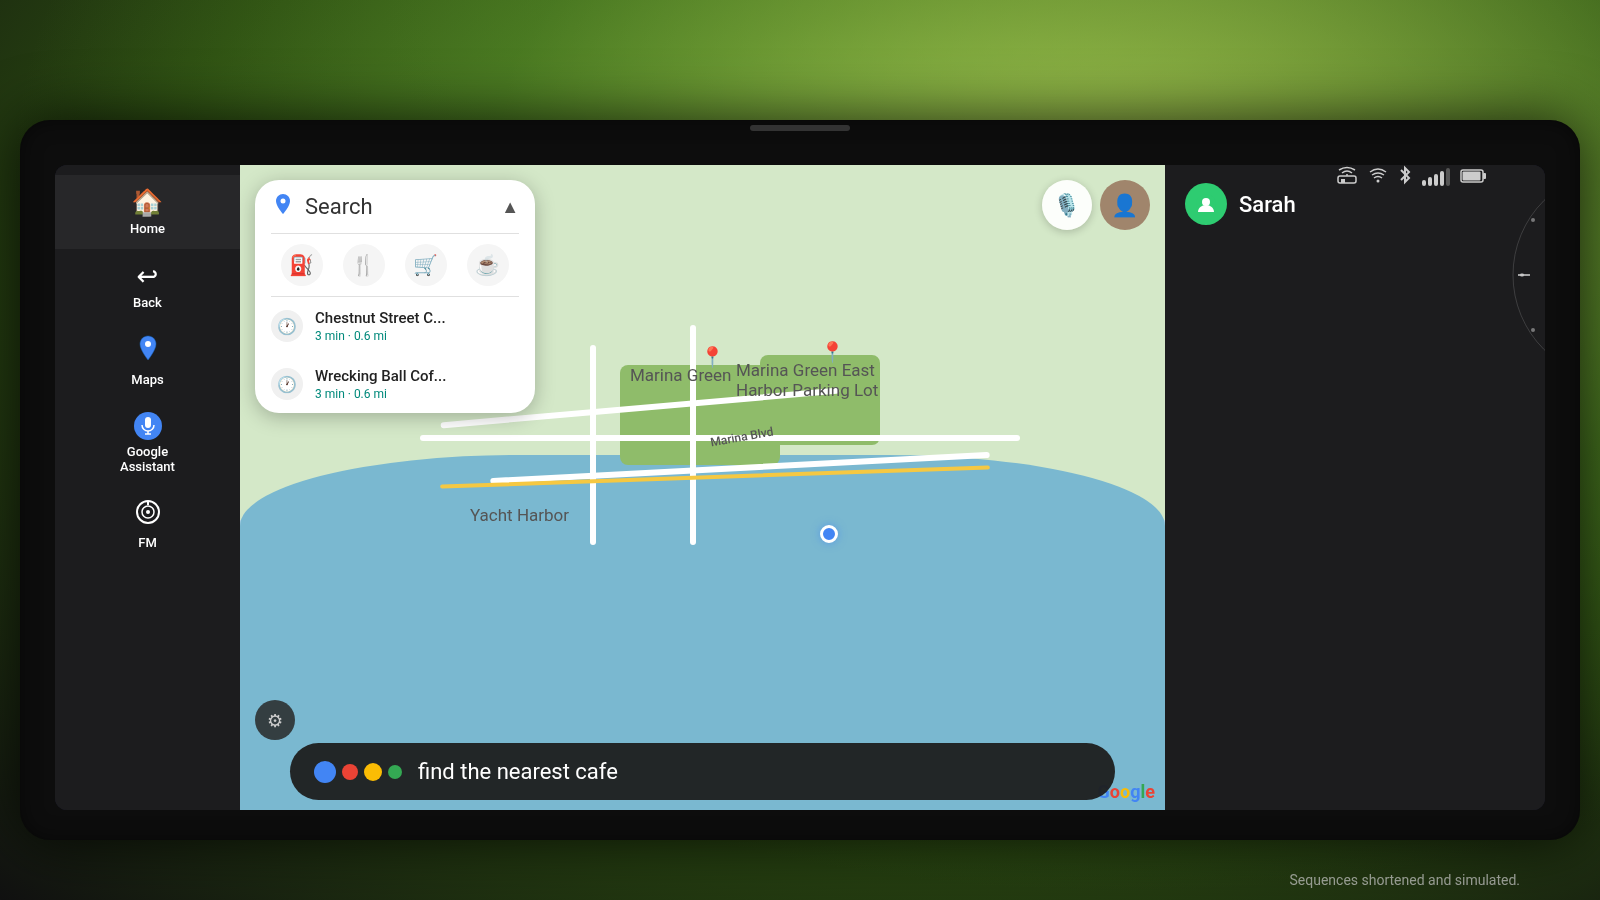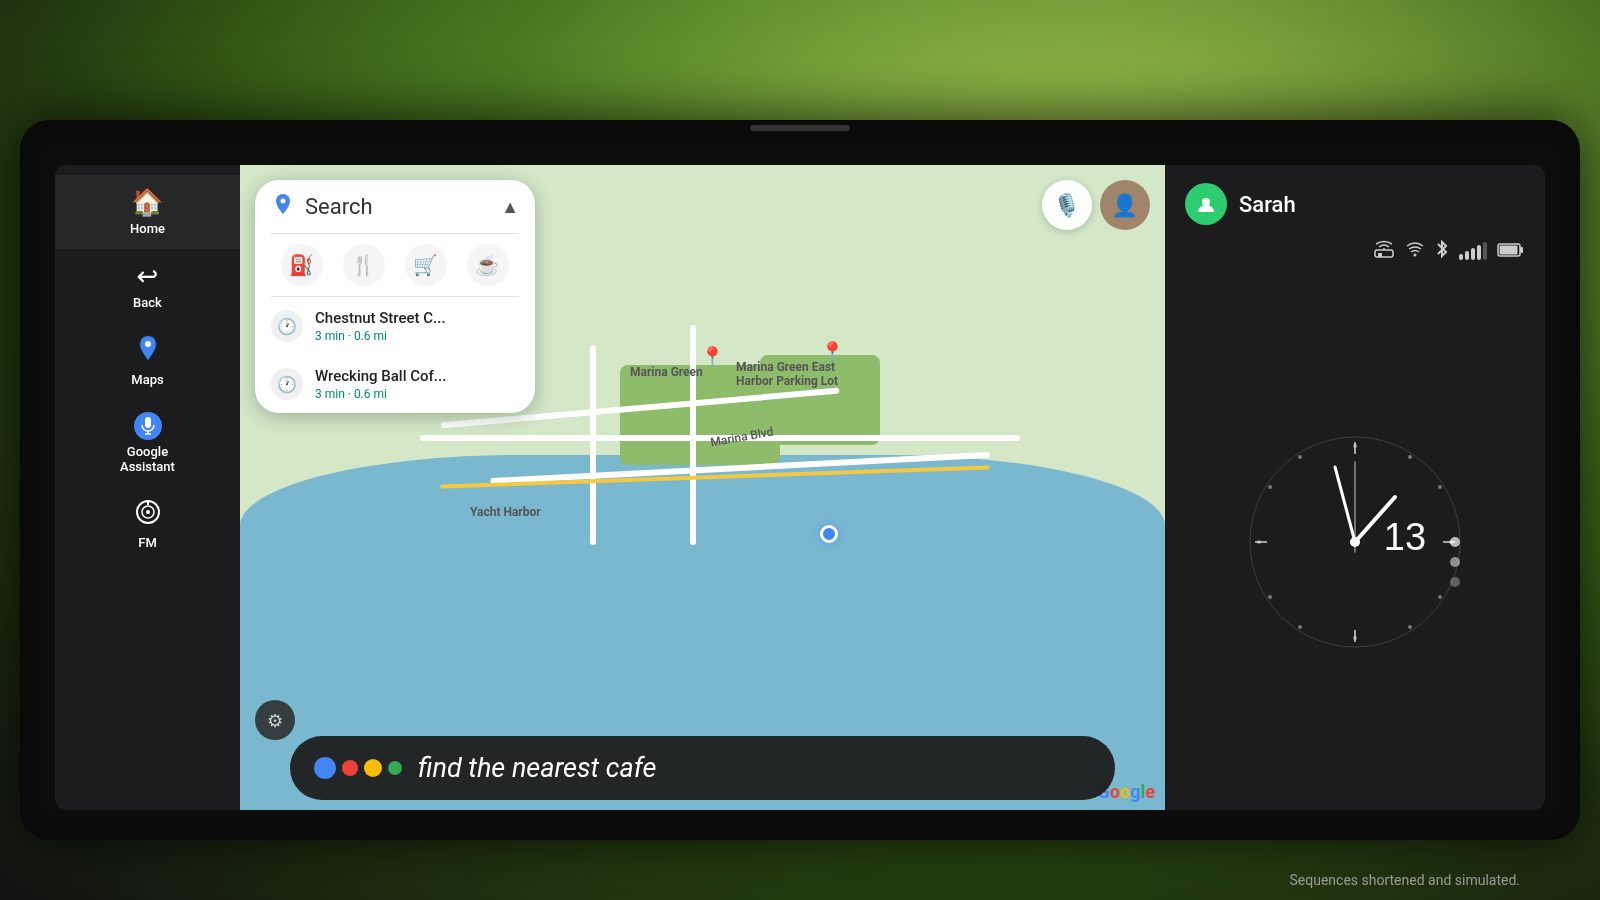--- a/index.html
+++ b/index.html
@@ -151,23 +151,23 @@
       border-radius: 3px;
     }
     .map-road-h2 {
       position: absolute;
       background: #f5c842;
       height: 4px;
       border-radius: 2px;
     }
     .map-label {
       position: absolute;
-      font-size: 12px;
+      font-size: 17px;
       color: #555;
-      font-weight: 700;
+      font-weight: 400;
     }
     .map-green-area {
       position: absolute;
       background: #8fbc6a;
       border-radius: 8px;
     }
     .marina-blvd-label {
       position: absolute;
       font-size: 12px;
       color: #555;
@@ -351,34 +351,33 @@
     .google-dots {
       display: flex;
       gap: 6px;
       align-items: center;
     }
     .dot-blue { width: 22px; height: 22px; border-radius: 50%; background: #4285f4; }
     .dot-red { width: 16px; height: 16px; border-radius: 50%; background: #ea4335; }
     .dot-yellow { width: 18px; height: 18px; border-radius: 50%; background: #fbbc04; }
     .dot-green { width: 14px; height: 14px; border-radius: 50%; background: #34a853; }
     .voice-text {
-      font-size: 27px;
+      font-size: 22px;
       color: white;
       font-weight: 400;
-      font-style: italic;
     }
 
     
     .right-panel {
       width: 380px;
       min-width: 380px;
       background: #1c1c1e;
       display: flex;
-      flex-direction: column;
-      align-items: flex-end;
+      flex-direction: row;
+      align-items: flex-start;
       padding: 0;
       position: relative;
     }
 
     
     .user-header {
       width: 100%;
       display: flex;
       align-items: center;
       padding: 18px 20px 14px;

